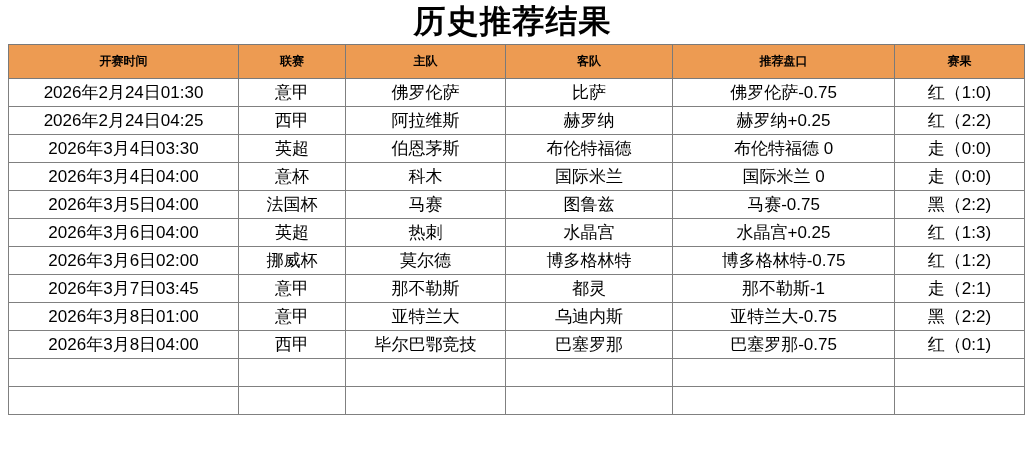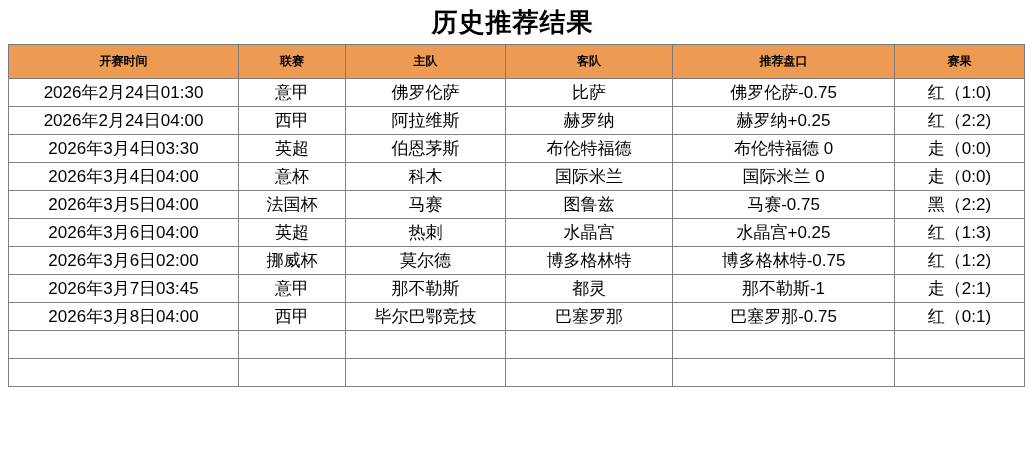--- a/index.html
+++ b/index.html
@@ -21,21 +21,21 @@
     box-sizing: border-box;
   }
   .title-bar {
     height: 44px;
     display: flex;
     align-items: center;
     justify-content: center;
     background: #ffffff;
   }
   .title-text {
-    font-size: 26px;
+    font-size: 32px;
     font-weight: bold;
     color: #000000;
     letter-spacing: 1px;
   }
   table.grid {
     border-collapse: collapse;
     table-layout: fixed;
     width: 1016px;
     margin: 0 0 0 8px;
   }
@@ -103,21 +103,21 @@
     <tbody id="table-body">
         <tr>
           <td>2026年2月24日01:30</td>
           <td>意甲</td>
           <td>佛罗伦萨</td>
           <td>比萨</td>
           <td>佛罗伦萨-0.75</td>
           <td class="c-red">红（1:0)</td>
         </tr>
         <tr>
-          <td>2026年2月24日04:00</td>
+          <td>2026年2月24日04:25</td>
           <td>西甲</td>
           <td>阿拉维斯</td>
           <td>赫罗纳</td>
           <td>赫罗纳+0.25</td>
           <td class="c-red">红（2:2)</td>
         </tr>
         <tr>
           <td>2026年3月4日03:30</td>
           <td>英超</td>
           <td>伯恩茅斯</td>
@@ -159,20 +159,28 @@
         </tr>
         <tr>
           <td>2026年3月7日03:45</td>
           <td>意甲</td>
           <td>那不勒斯</td>
           <td>都灵</td>
           <td>那不勒斯-1</td>
           <td class="c-yellow">走（2:1)</td>
         </tr>
         <tr>
+          <td>2026年3月8日01:00</td>
+          <td>意甲</td>
+          <td>亚特兰大</td>
+          <td>乌迪内斯</td>
+          <td>亚特兰大-0.75</td>
+          <td class="c-black">黑（2:2)</td>
+        </tr>
+        <tr>
           <td>2026年3月8日04:00</td>
           <td>西甲</td>
           <td>毕尔巴鄂竞技</td>
           <td>巴塞罗那</td>
           <td>巴塞罗那-0.75</td>
           <td class="c-red">红（0:1)</td>
         </tr>
         <tr class="empty-row">
           <td></td>
           <td></td>

